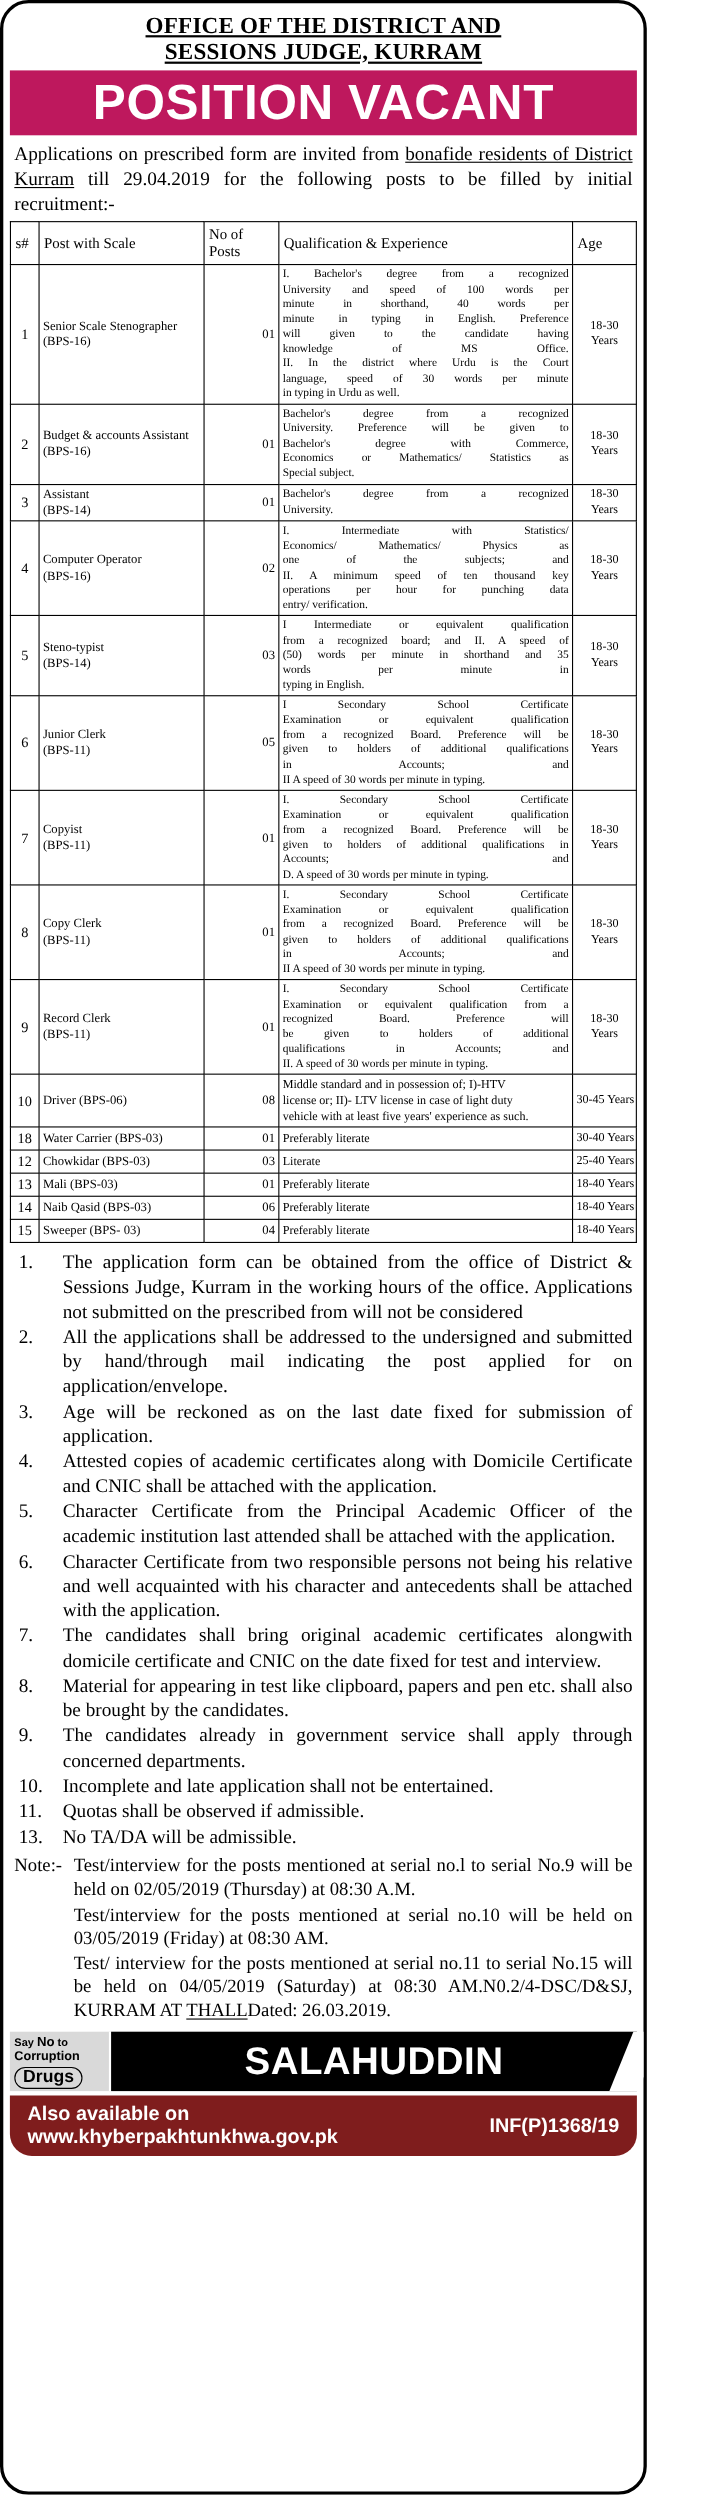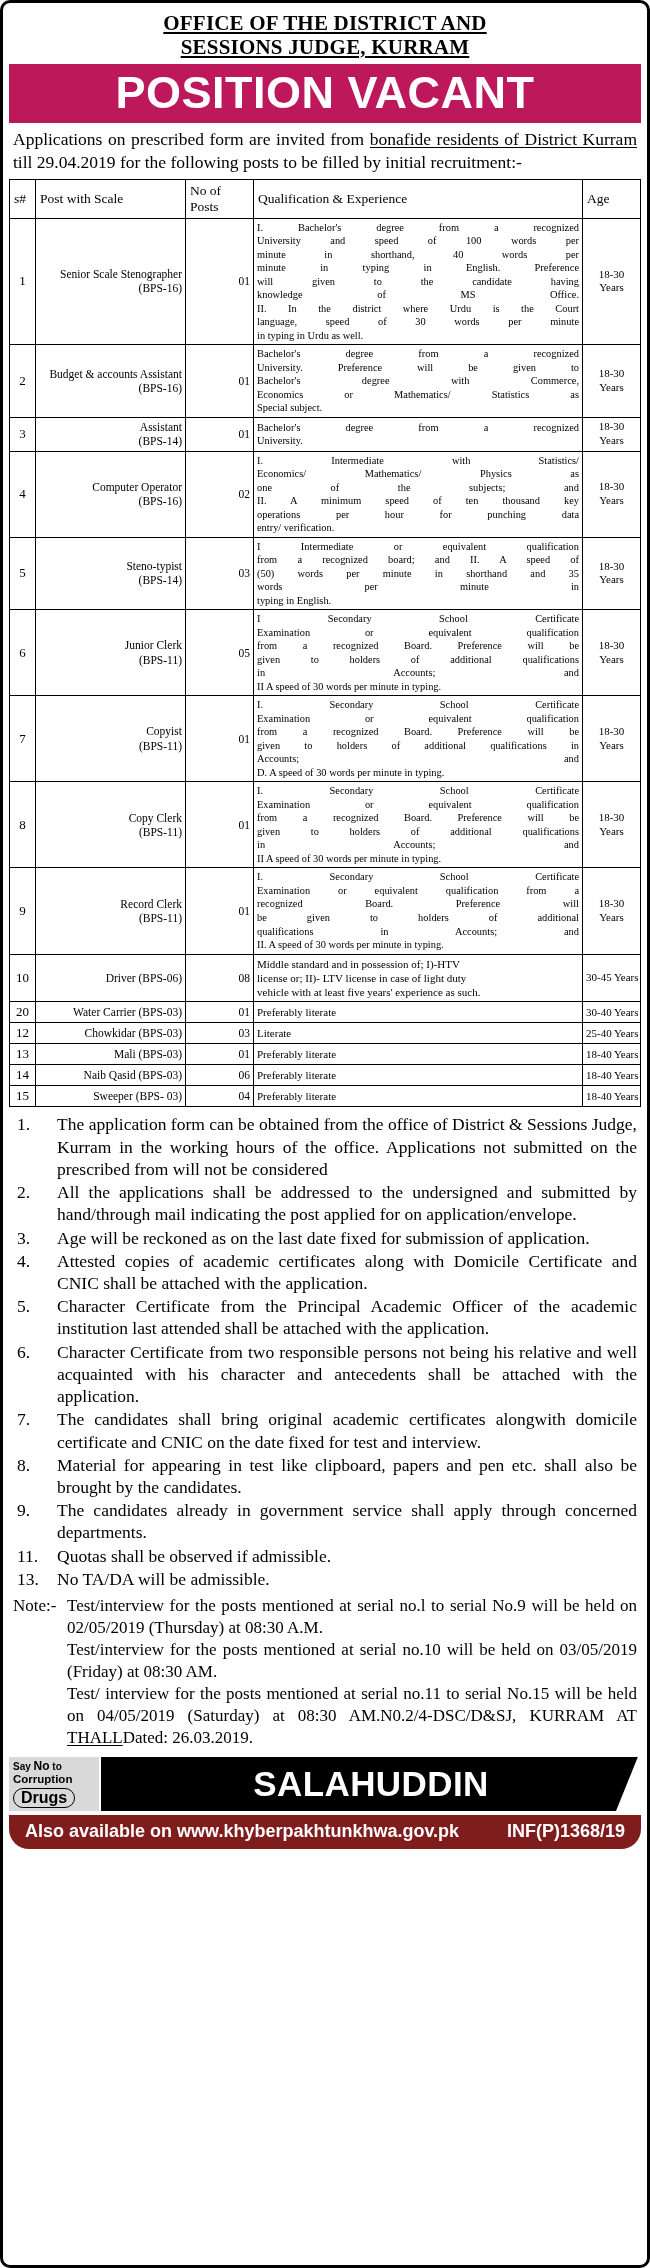--- a/index.html
+++ b/index.html
@@ -7,24 +7,24 @@
     margin: 0; padding: 0;
     background: #ffffff;
   }
   body {
     width: 650px;
     font-family: "Liberation Serif", serif;
     color: #000;
     -webkit-font-smoothing: antialiased;
   }
   .ad {
-    width: 650px;
+    width: 588px;
     min-height: 2268px;
     border: 3px solid #000;
-    border-radius: 10px;
+    border-radius: 26px;
     padding: 4px 6px 0 6px;
     background: #fff;
     position: relative;
     overflow: hidden;
   }
 
   
   .office-head {
     text-align: center;
     font-weight: bold;
@@ -80,21 +80,21 @@
   th.c-post, td.c-post { width: 150px; }
   th.c-no, td.c-no { width: 68px; text-align: center; }
   th.c-qual, td.c-qual { width: auto; }
   th.c-age, td.c-age { width: 58px; text-align: center; }
   th.c-sn { text-align: left; }
   th.c-no { text-align: left; }
   th.c-age { text-align: center; }
 
   td.c-sn { font-size: 13px; }
   td.c-post {
-    text-align: right;
+    text-align: left;
     font-size: 11.5px;
     line-height: 1.25;
   }
   td.c-no { font-size: 11.5px; text-align: right; }
   td.c-qual {
     font-size: 10.4px;
     line-height: 1.30;
     text-align: justify;
     padding: 2px 4px 2px 4px;
   }
@@ -443,21 +443,21 @@
           </td>
           <td class="c-no">08</td>
           <td class="c-qual">
             <span class="ql">Middle standard and in possession of; I)-HTV</span>
             <span class="ql">license or; II)- LTV license in case of light duty</span>
             <span class="ql">vehicle with at least five years' experience as such.</span>
           </td>
           <td class="c-age">30-45 Years</td>
         </tr>
         <tr class="short">
-          <td class="c-sn">20</td>
+          <td class="c-sn">18</td>
           <td class="c-post">
             <div>Water Carrier (BPS-03)</div>
           </td>
           <td class="c-no">01</td>
           <td class="c-qual">
             <span class="ql">Preferably literate</span>
           </td>
           <td class="c-age">30-40 Years</td>
         </tr>
         <tr class="short">
@@ -536,20 +536,24 @@
         <div class="num">7.</div>
         <div class="txt">The candidates shall bring original academic certificates alongwith domicile certificate and CNIC on the date fixed for test and interview.</div>
       </li>
       <li>
         <div class="num">8.</div>
         <div class="txt">Material for appearing in test like clipboard, papers and pen etc. shall also be brought by the candidates.</div>
       </li>
       <li>
         <div class="num">9.</div>
         <div class="txt">The candidates already in government service shall apply through concerned departments.</div>
+      </li>
+      <li>
+        <div class="num">10.</div>
+        <div class="txt">Incomplete and late application shall not be entertained.</div>
       </li>
       <li>
         <div class="num">11.</div>
         <div class="txt">Quotas shall be observed if admissible.</div>
       </li>
       <li>
         <div class="num">13.</div>
         <div class="txt">No TA/DA will be admissible.</div>
       </li>
     </ol>

